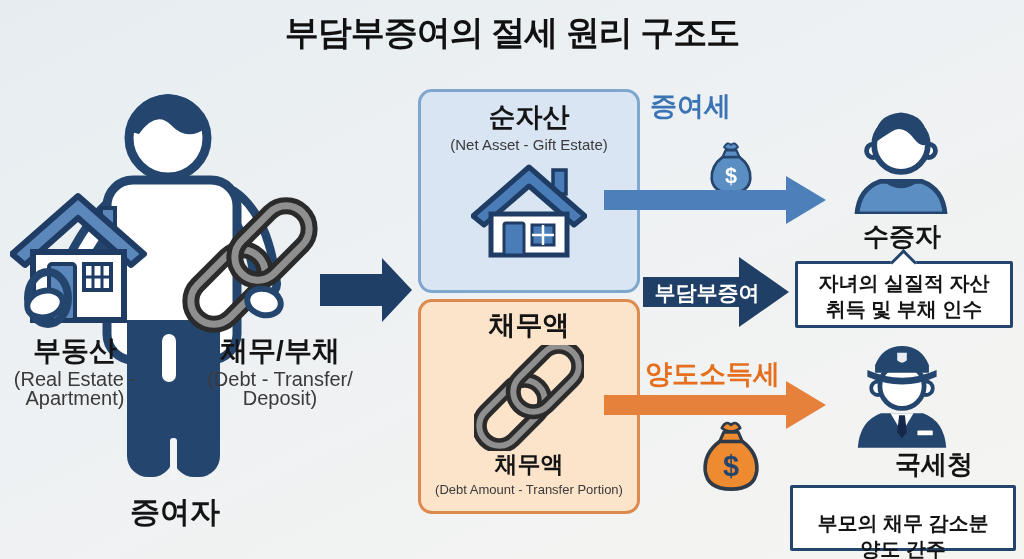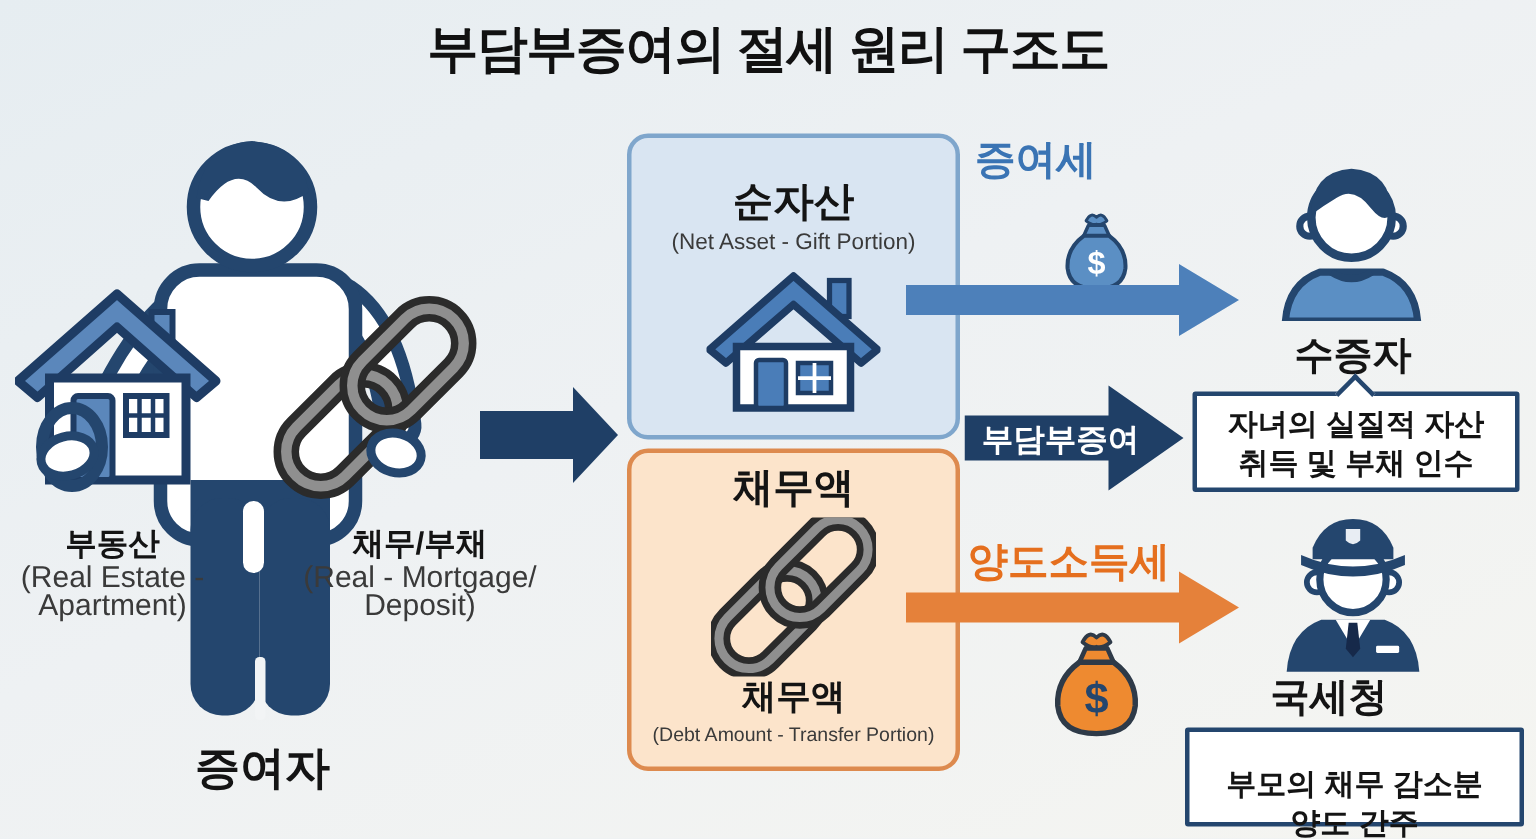--- a/index.html
+++ b/index.html
@@ -12,25 +12,25 @@
   html,body{margin:0;padding:0;}
   body{font-family:"Liberation Sans","DejaVu Sans",sans-serif;background:var(--page-bg);}
   #stage{position:relative;width:1024px;height:559px;overflow:hidden;
     background:linear-gradient(155deg,#e6edf1 0%,#eef1f3 45%,#f5f5f1 100%);}
   .abs{position:absolute;}
   .title{left:0;top:10px;width:1024px;text-align:center;font-size:34px;font-weight:800;
     color:#111;letter-spacing:-1px;}
   .klabel{font-weight:800;color:#141414;text-align:center;}
   .elabel{color:#3a3a3a;text-align:center;font-size:20px;line-height:19px;font-weight:500;}
   .side-block{text-align:center;}
-  .side-block .klabel{font-size:21px;margin-top:16px;}
+  .side-block .klabel{font-size:28px;}
   .donor-name{left:95px;top:492px;width:160px;font-size:30px;}
   .cbox{box-sizing:border-box;border-radius:14px;display:flex;flex-direction:column;align-items:center;}
   .net-box{left:418px;top:89px;width:222px;height:204px;background:var(--net-box-bg);
-    border:3px solid var(--net-box-border);padding-top:24px;}
+    border:3px solid var(--net-box-border);padding-top:7px;}
   .debt-box{left:418px;top:299px;width:222px;height:215px;background:var(--debt-box-bg);
     border:3px solid var(--debt-box-border);padding-top:5px;}
   .cbox .klabel{font-size:27px;}
   .cbox .elabel{font-size:15px;}
   .debt-sub{font-size:13px !important;white-space:nowrap;}
   .debt-bottom{font-size:23px !important;margin-top:-2px;}
   .flow-klabel{font-size:27px;font-weight:800;text-align:left;}
   .gift-label{left:650px;top:88px;width:170px;color:var(--gift-tax-text);}
   .gift-sub{left:650px;top:122px;width:170px;font-size:17px;color:#1d1d1d;text-align:center;font-weight:600;}
   .cgt-label{left:645px;top:356px;width:170px;color:var(--cgt-text);}
@@ -91,33 +91,33 @@
   </svg>
 
   <div class="abs side-block" style="left:0;top:332px;width:150px;">
     <div class="klabel">부동산</div>
     <div class="elabel">(Real Estate -</div>
     <div class="elabel">Apartment)</div>
   </div>
 
   <div class="abs side-block" style="left:200px;top:332px;width:160px;">
     <div class="klabel">채무/부채</div>
-    <div class="elabel">(Real - Mortgage/</div>
+    <div class="elabel">(Debt - Transfer/</div>
     <div class="elabel">Deposit)</div>
   </div>
 
   <div class="abs klabel donor-name">증여자</div>
 
   <svg class="abs" style="left:318px;top:254px;" width="98" height="72" viewBox="0 0 98 72">
     <polygon points="2,20 64,20 64,4 94,36 64,68 64,52 2,52" style="fill:var(--deep-navy)"></polygon>
   </svg>
 
   <div class="abs cbox net-box">
     <div class="klabel">순자산</div>
-    <div class="elabel">(Net Asset - Gift Portion)</div>
+    <div class="elabel">(Net Asset - Gift Estate)</div>
     <svg width="116" height="98" viewBox="0 0 116 98" style="margin-top:6px;">
       <rect x="82" y="10" width="13" height="24" fill="#4a7db8" stroke="#1e3c64" stroke-width="3.5"></rect>
       <path d="M 2 56 L 58 7 L 114 56 L 103 65 L 58 26 L 13 65 Z" fill="#4a7db8" stroke="#1e3c64" stroke-width="5" stroke-linejoin="round"></path>
       <rect x="20" y="54" width="76" height="41" fill="#ffffff" stroke="#1e3c64" stroke-width="5"></rect>
       <rect x="33" y="63" width="20" height="32" rx="2" fill="#4a7db8" stroke="#1e3c64" stroke-width="3"></rect>
       <rect x="61" y="65" width="22" height="20" fill="#4a7db8" stroke="#1e3c64" stroke-width="3"></rect>
       <line x1="72" y1="65" x2="72" y2="85" stroke="#ffffff" stroke-width="2.5"></line>
       <line x1="61" y1="75" x2="83" y2="75" stroke="#ffffff" stroke-width="2.5"></line>
     </svg>
   </div>
@@ -190,20 +190,20 @@
     <circle cx="77" cy="50" r="7" fill="#ffffff" stroke="#24466e" stroke-width="4"></circle>
     <circle cx="52" cy="48" r="23" fill="#ffffff" stroke="#24466e" stroke-width="5"></circle>
     <path d="M 24 26 Q 32 6 52 6 Q 72 6 80 26 L 80 34 L 24 34 Z" fill="#24466e"></path>
     <path d="M 16 31 Q 52 47 88 31 L 88 38 Q 52 54 16 38 Z" fill="#24466e"></path>
     <path d="M 47 13 L 57 13 L 57 21 Q 52 26 47 21 Z" fill="#e8edf3"></path>
     <path d="M 6 112 Q 8 84 30 76 L 74 76 Q 96 84 98 112 Z" fill="#24466e"></path>
     <path d="M 40 76 L 52 96 L 64 76 Z" fill="#ffffff"></path>
     <path d="M 49 78 L 55 78 L 57 96 L 52 102 L 47 96 Z" fill="#16294a"></path>
     <rect x="68" y="94" width="16" height="5" rx="1" fill="#ffffff"></rect>
   </svg>
-  <div class="abs klabel name-label" style="left:824px;top:447px;width:124px;">국세청</div>
+  <div class="abs klabel name-label" style="left:872px;top:447px;width:124px;">국세청</div>
 
   <div class="abs note note2">
     <div>부모의 채무 감소분</div>
     <div>양도 간주</div>
   </div>
 
 </div>
 
 </body></html>

